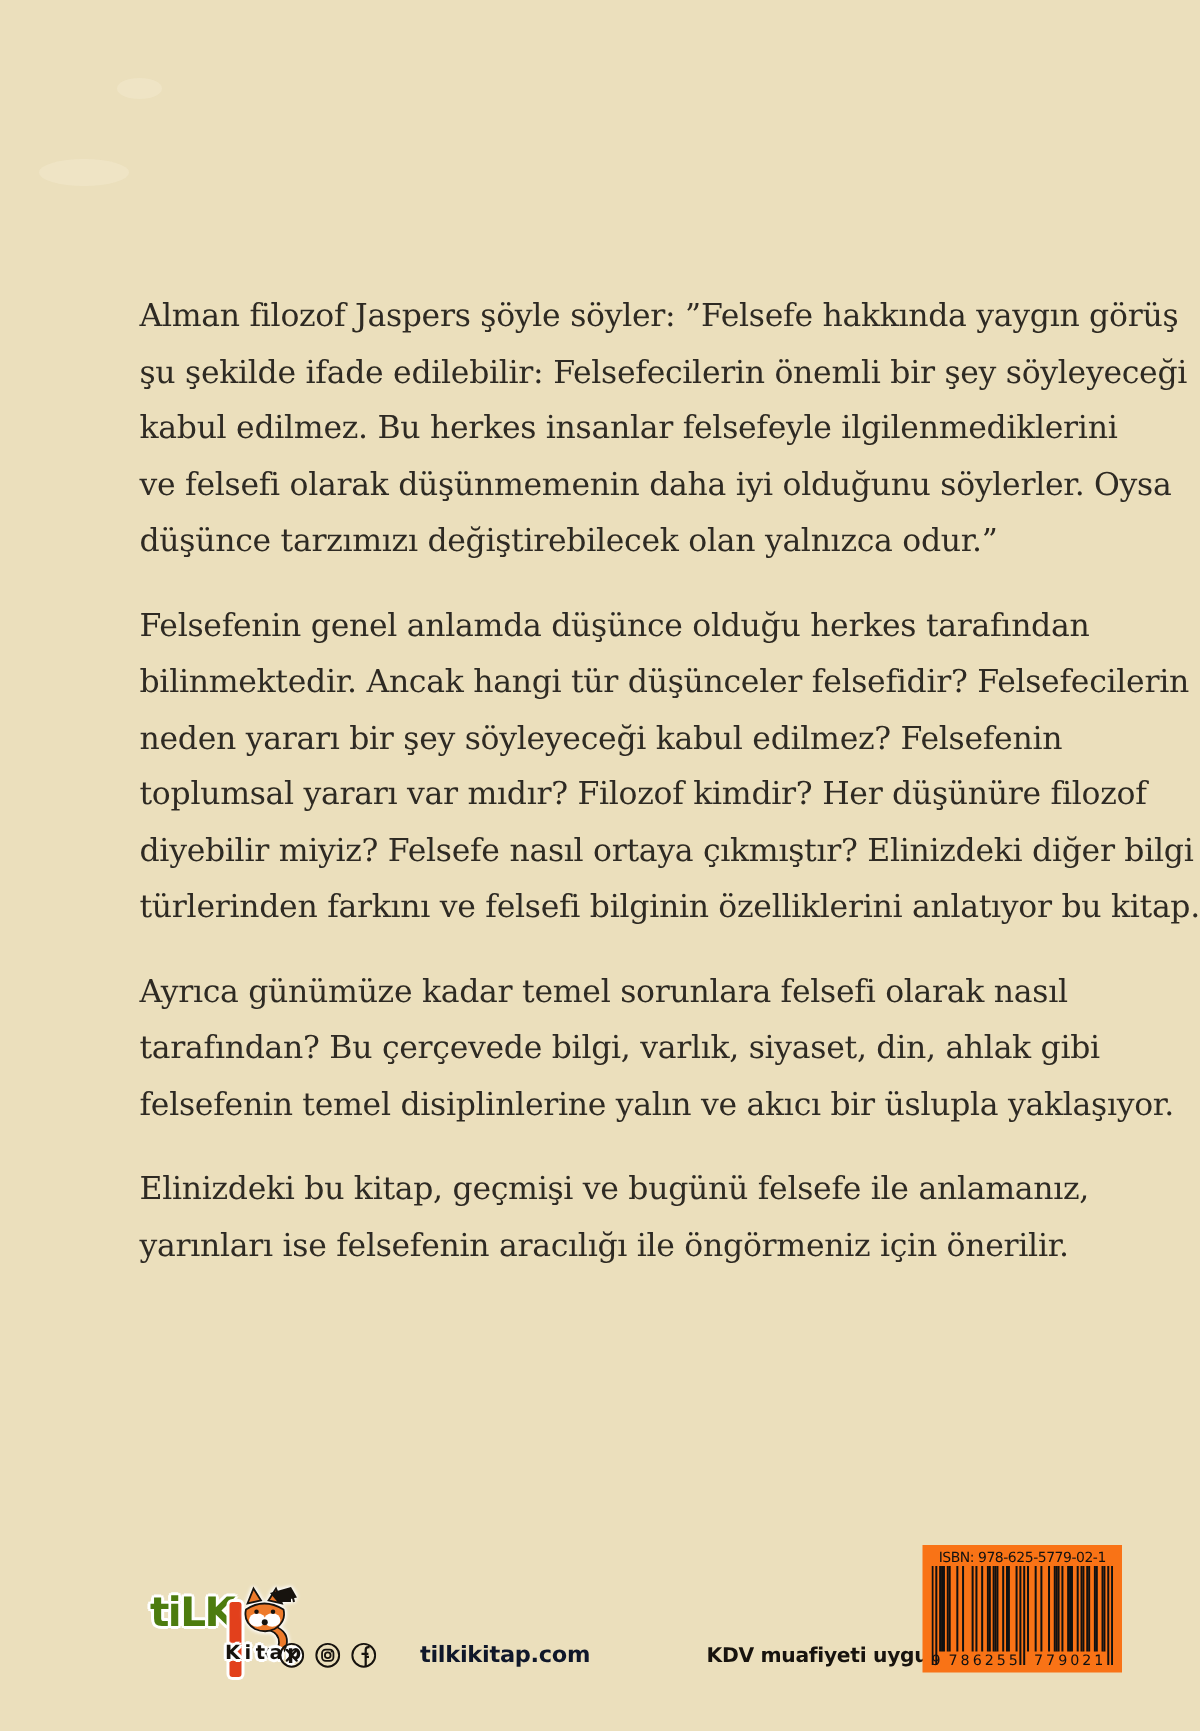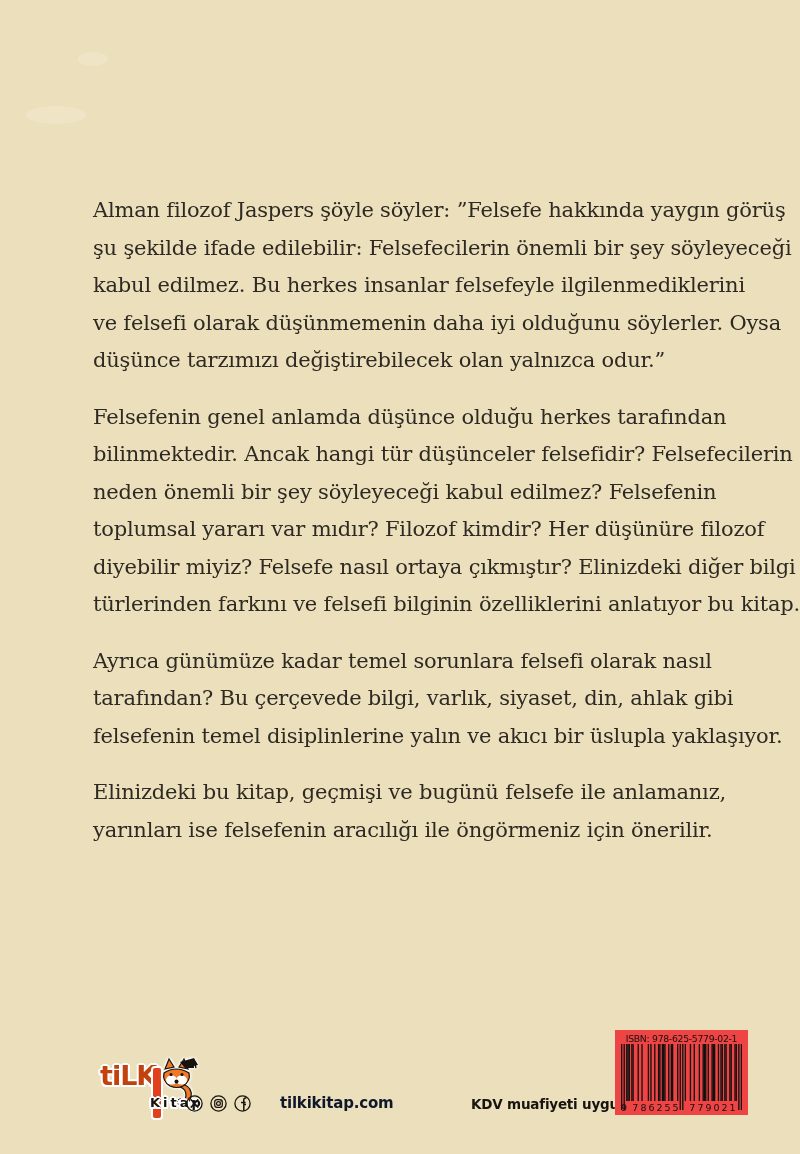--- a/index.html
+++ b/index.html
@@ -20,21 +20,21 @@
     color:#2e2a23;font-size:21px;line-height:37.5px;letter-spacing:-0.2px;
   }
   .para{margin:0 0 19px 0;}
   .line{white-space:nowrap;}
 
   
   .logo{position:absolute;left:100px;top:1060px;width:100px;height:72px;}
   .logo .row1{
     position:absolute;left:0;top:2px;
     font-family:"DejaVu Sans",sans-serif;font-weight:bold;font-size:27px;line-height:27px;
-    color:#c2410c;letter-spacing:-1px;
+    color:#4d7c0f;letter-spacing:-1px;
     text-shadow:-2px 0 #fff,2px 0 #fff,0 -2px #fff,0 2px #fff,
       -1.5px -1.5px #fff,1.5px -1.5px #fff,-1.5px 1.5px #fff,1.5px 1.5px #fff;
   }
   .logo .i-bar{
     position:absolute;left:53px;top:8px;width:8px;height:50px;
     background:#e2401c;border-radius:2px;box-shadow:0 0 0 2px #fff;
   }
   .logo .row2{
     position:absolute;left:2px;top:36px;
     font-family:"DejaVu Sans",sans-serif;font-weight:bold;font-size:13px;line-height:14px;
@@ -56,21 +56,21 @@
     margin-left:24px;
   }
   .tax{
     position:absolute;left:471px;top:1096px;
     font-family:"DejaVu Sans",sans-serif;font-weight:bold;font-size:13.5px;color:#17130e;
     letter-spacing:-0.2px;
   }
 
   .barcode-box{
     position:absolute;left:615px;top:1030px;width:133px;height:85px;
-    background:#ef4444;box-sizing:border-box;padding:3px 6px 2px 6px;
+    background:#f97316;box-sizing:border-box;padding:3px 6px 2px 6px;
   }
   .isbn{
     font-family:"DejaVu Sans",sans-serif;font-size:9.3px;line-height:11px;color:#111;
     text-align:center;white-space:nowrap;letter-spacing:-0.3px;
   }
   .bars-wrap{position:relative;height:69px;}
   .bars-wrap svg{display:block;width:100%;height:69px;}
   .bc-digits{
     position:absolute;left:0;right:0;bottom:0;display:flex;align-items:flex-end;
     font-family:"DejaVu Sans",sans-serif;font-size:9.5px;line-height:10px;color:#111;
@@ -90,21 +90,21 @@
       <div class="para">
         <div class="line">Alman filozof Jaspers şöyle söyler: ”Felsefe hakkında yaygın görüş</div>
         <div class="line">şu şekilde ifade edilebilir: Felsefecilerin önemli bir şey söyleyeceği</div>
         <div class="line">kabul edilmez. Bu herkes insanlar felsefeyle ilgilenmediklerini</div>
         <div class="line">ve felsefi olarak düşünmemenin daha iyi olduğunu söylerler. Oysa</div>
         <div class="line">düşünce tarzımızı değiştirebilecek olan yalnızca odur.”</div>
       </div>
       <div class="para">
         <div class="line">Felsefenin genel anlamda düşünce olduğu herkes tarafından</div>
         <div class="line">bilinmektedir. Ancak hangi tür düşünceler felsefidir? Felsefecilerin</div>
-        <div class="line">neden önemli bir şey söyleyeceği kabul edilmez? Felsefenin</div>
+        <div class="line">neden yararı bir şey söyleyeceği kabul edilmez? Felsefenin</div>
         <div class="line">toplumsal yararı var mıdır? Filozof kimdir? Her düşünüre filozof</div>
         <div class="line">diyebilir miyiz? Felsefe nasıl ortaya çıkmıştır? Elinizdeki diğer bilgi</div>
         <div class="line">türlerinden farkını ve felsefi bilginin özelliklerini anlatıyor bu kitap.</div>
       </div>
       <div class="para">
         <div class="line">Ayrıca günümüze kadar temel sorunlara felsefi olarak nasıl</div>
         <div class="line">tarafından? Bu çerçevede bilgi, varlık, siyaset, din, ahlak gibi</div>
         <div class="line">felsefenin temel disiplinlerine yalın ve akıcı bir üslupla yaklaşıyor.</div>
       </div>
       <div class="para">

